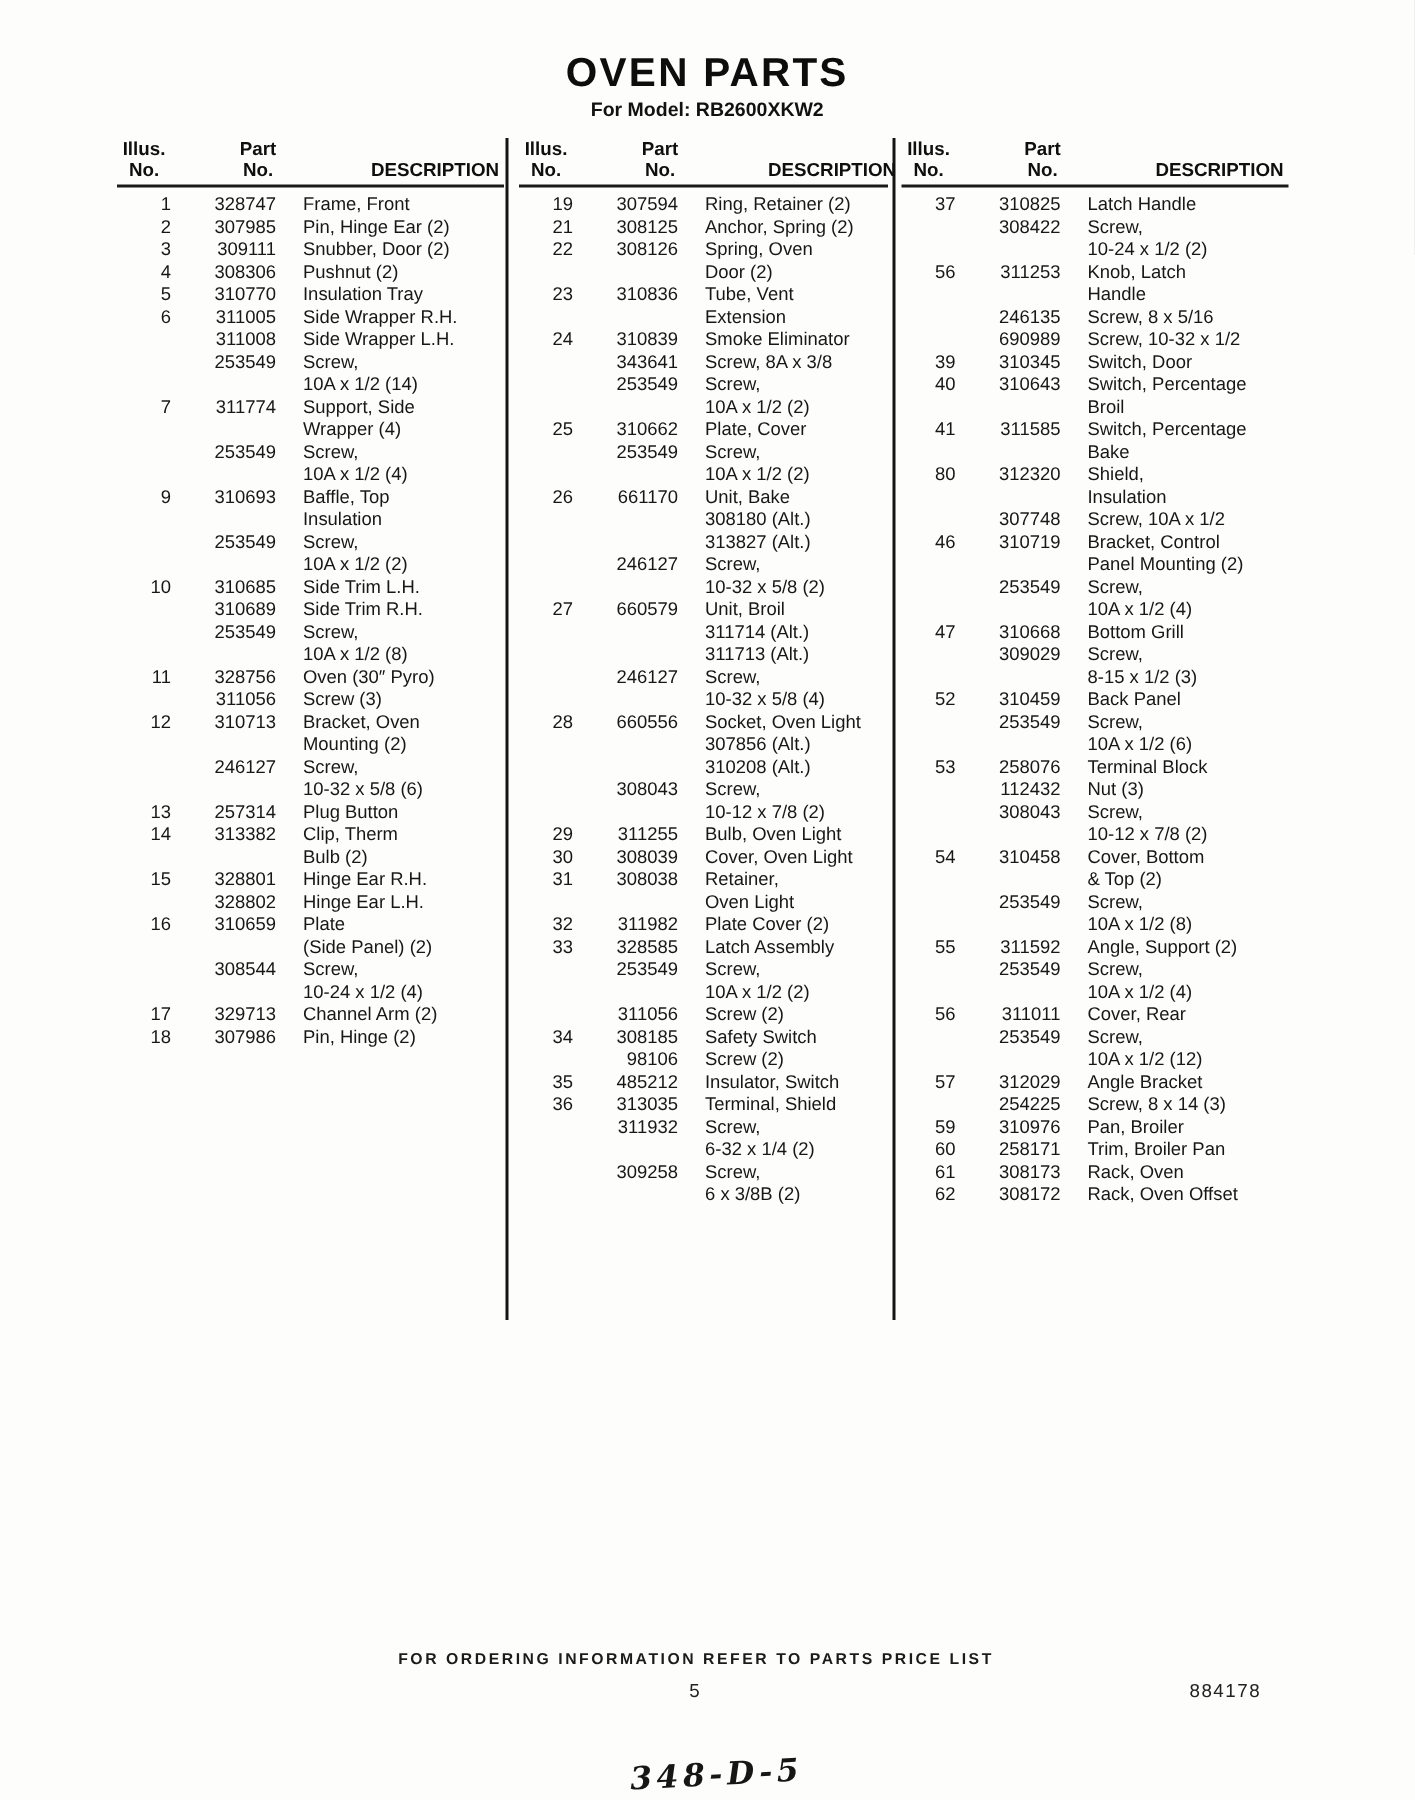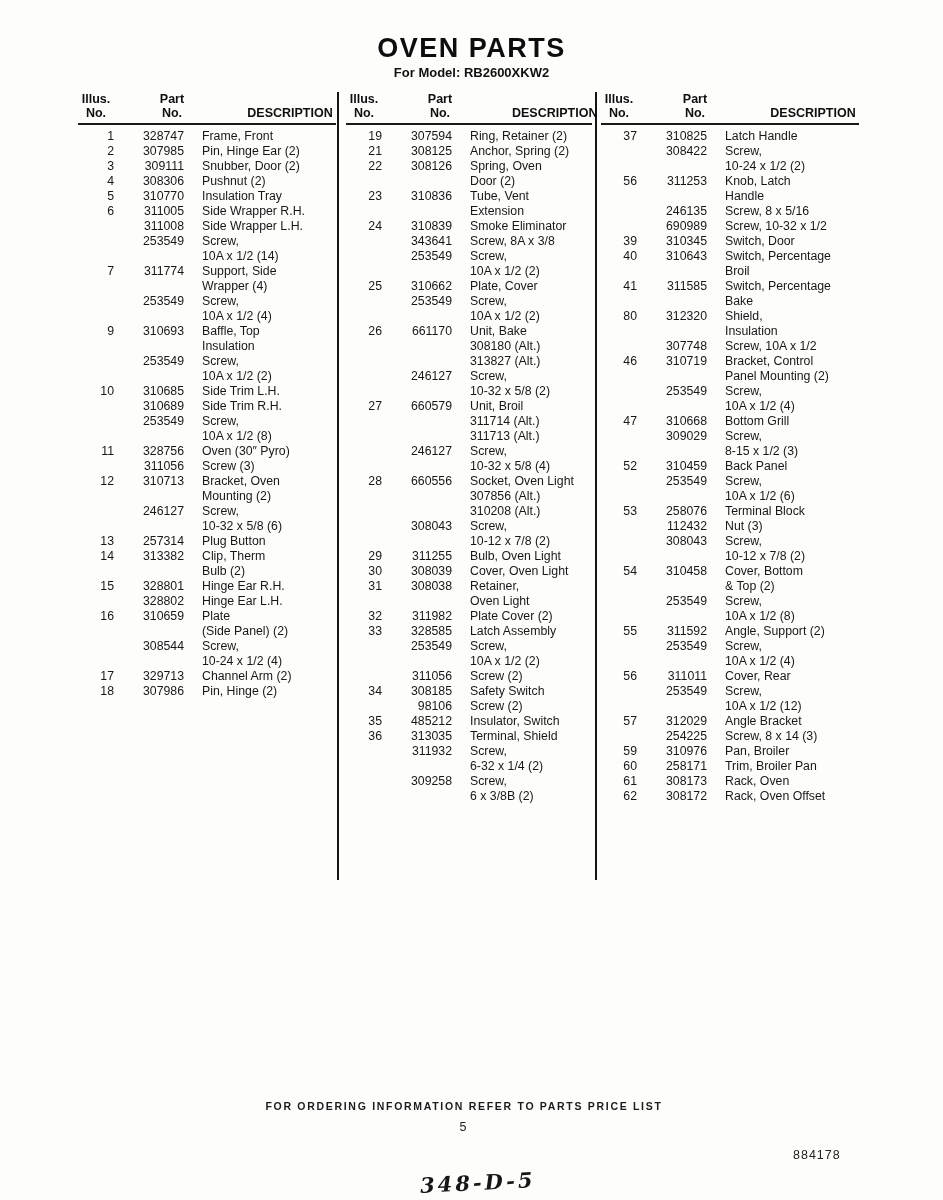--- a/index.html
+++ b/index.html
@@ -54,21 +54,21 @@
     text-align:center;
     font-size:10.5px;font-weight:bold;letter-spacing:1.7px;
     color:#1b1b1b;
   }
   .page-num{
     position:absolute;top:1120px;left:0;width:926px;
     text-align:center;font-size:12.5px;color:#222;
   }
   .doc-num{
     position:absolute;top:1120px;left:793px;
-    font-size:12.5px;letter-spacing:1px;color:#222;margin-top:28px;
+    font-size:12.5px;letter-spacing:1px;color:#222;
   }
   .handwritten{
     position:absolute;top:1170px;left:420px;
     font-family:"DejaVu Serif",serif;
     font-style:italic;font-weight:bold;
     font-size:21px;letter-spacing:3px;
     transform:rotate(-3deg);
     color:#161616;
   }
 </style>

